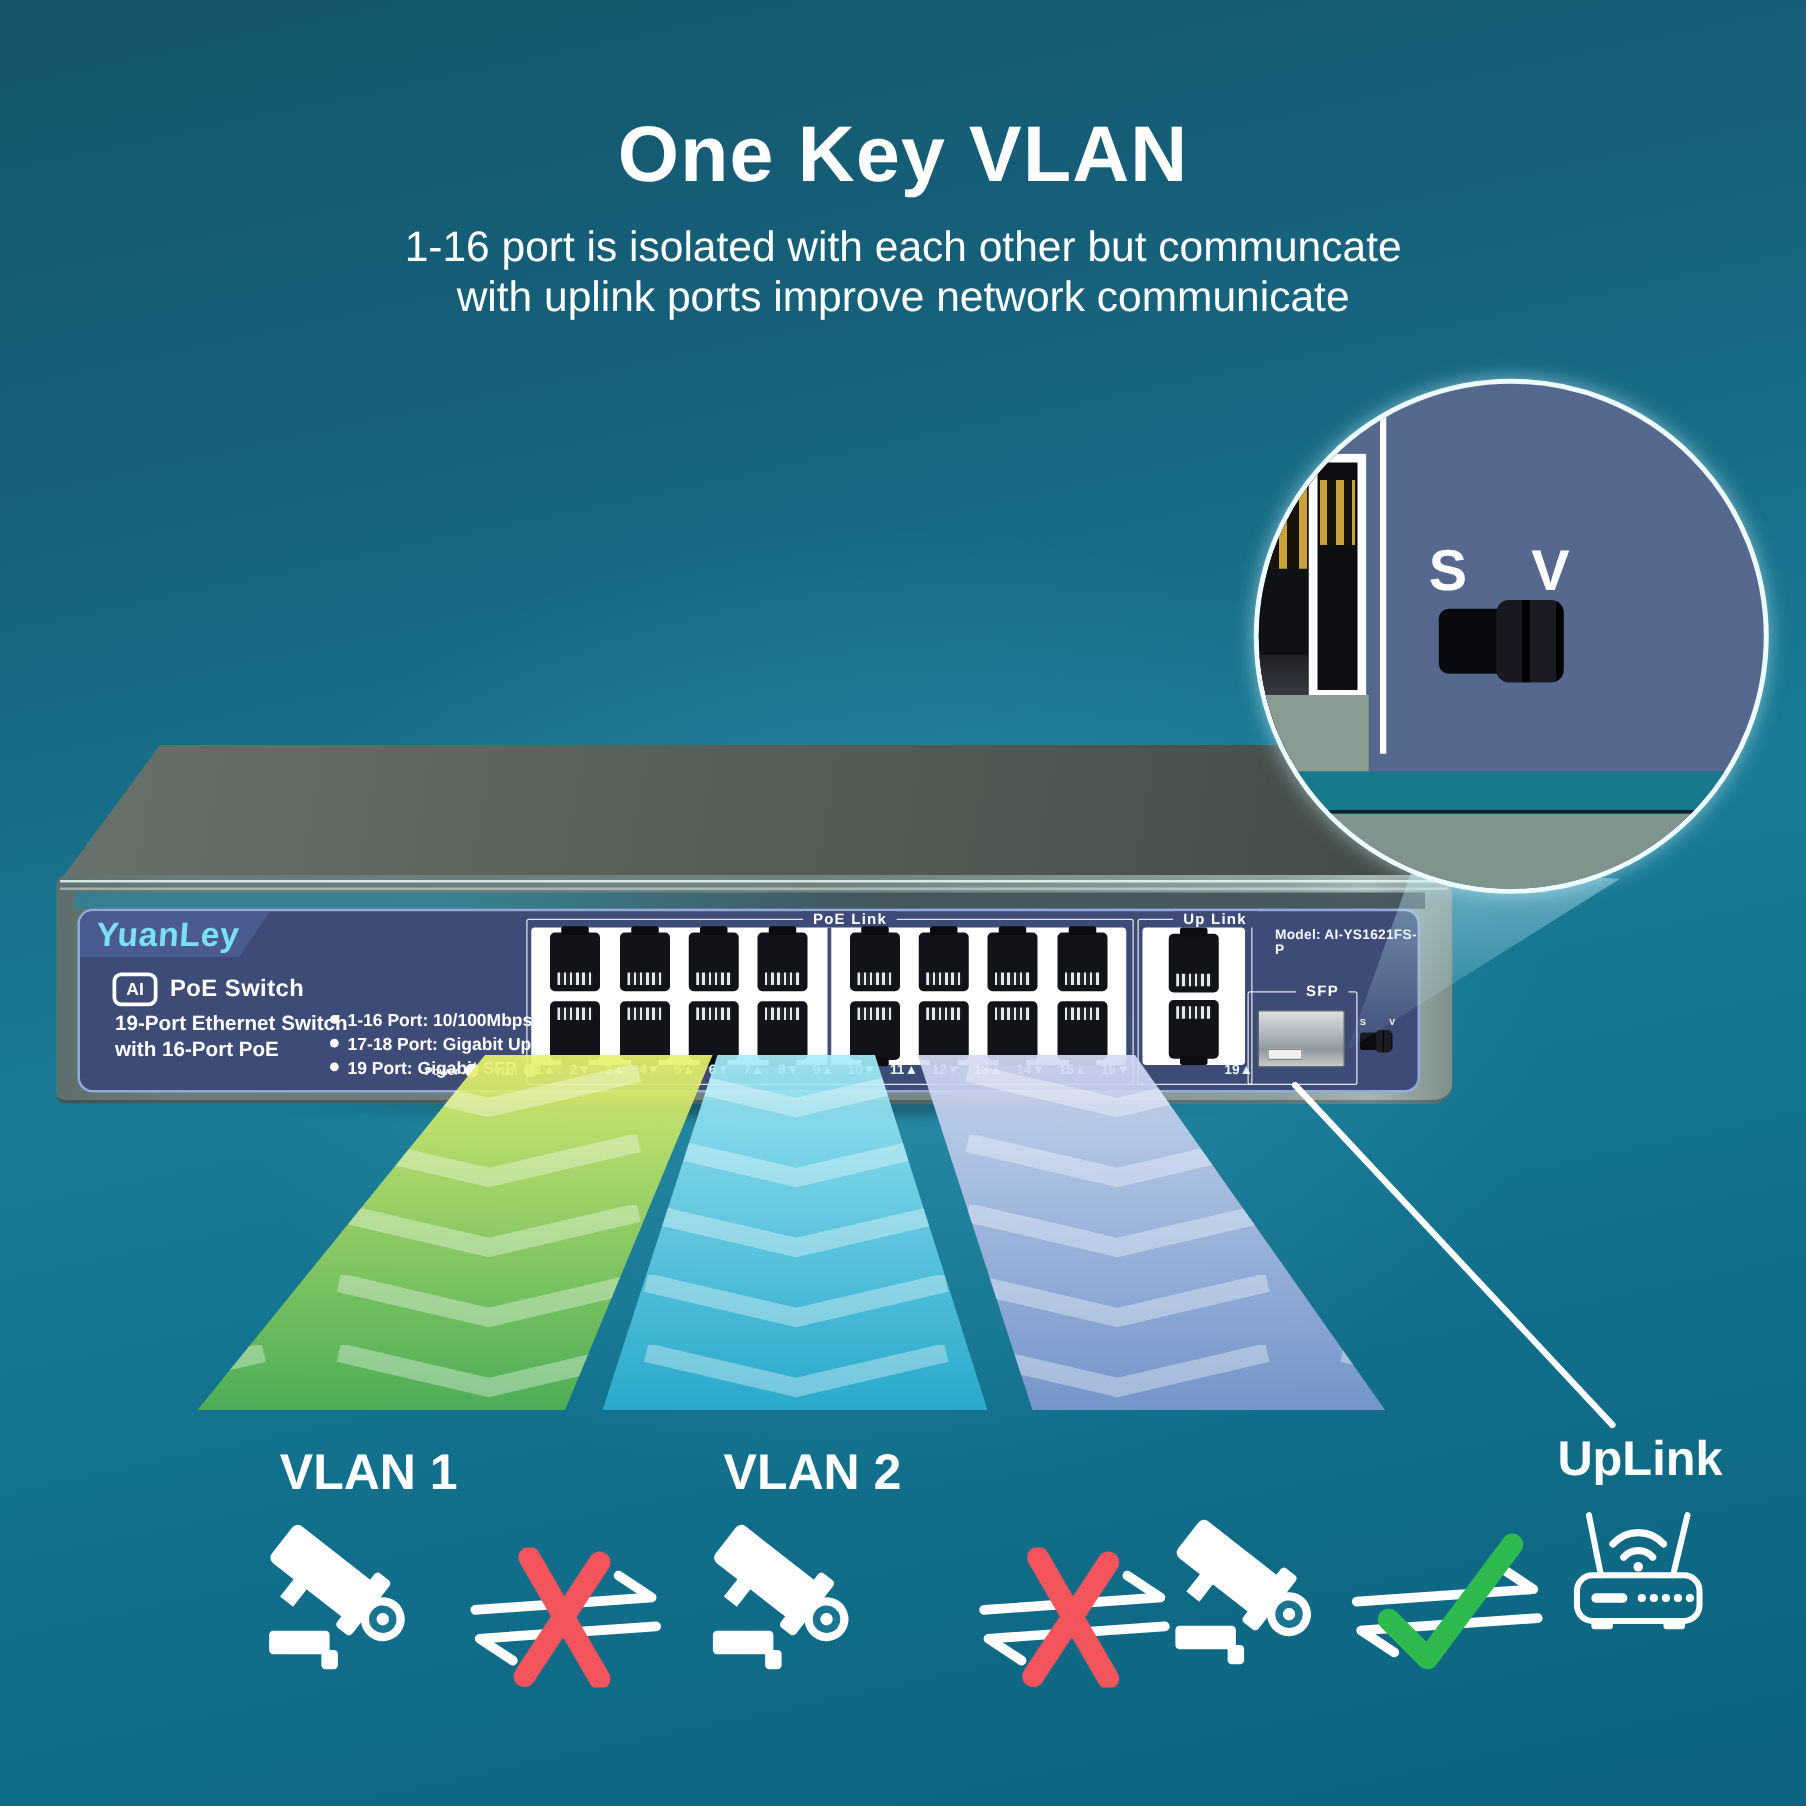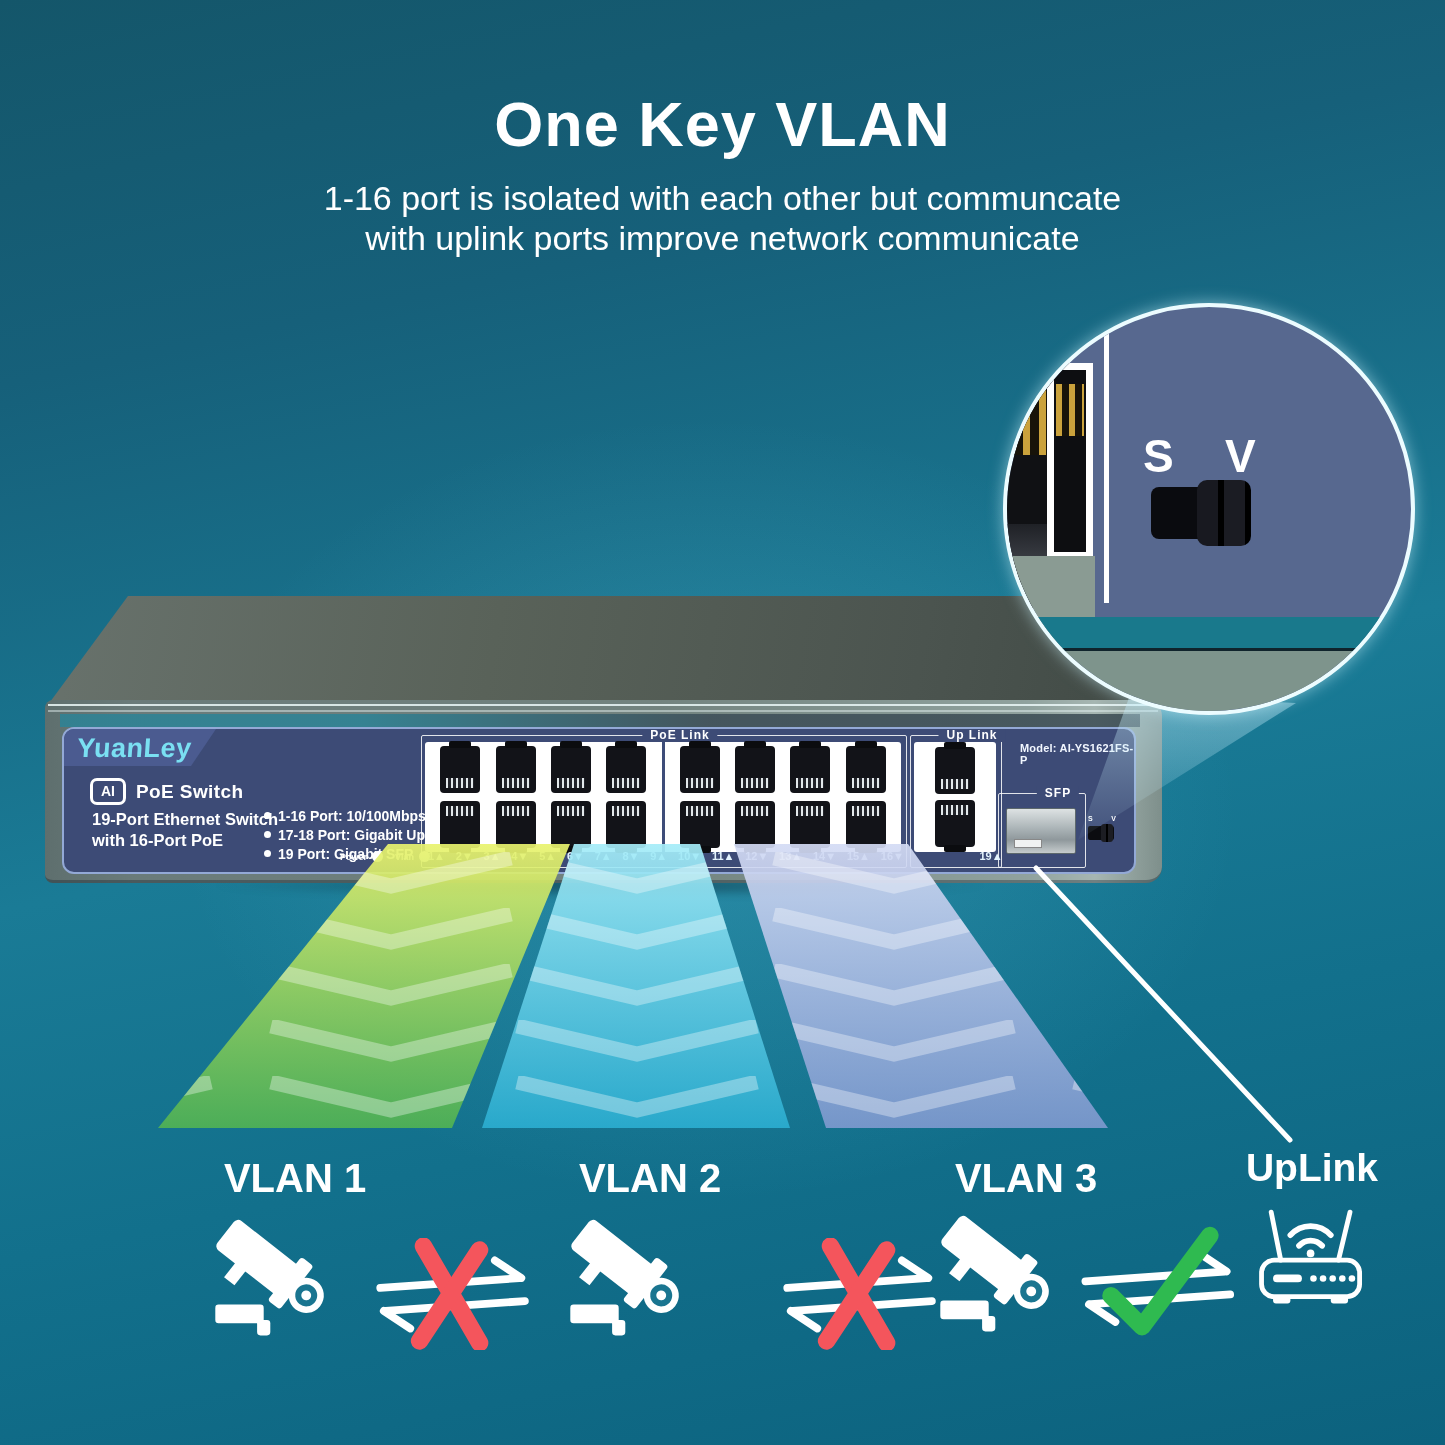--- a/index.html
+++ b/index.html
@@ -354,21 +354,20 @@
       <path d="M126 26 L152 46"></path>
       <path d="M154 70 H10"></path>
       <path d="M34 90 L8 70"></path>
     </g>
     <g stroke="#f4555c" stroke-width="18" stroke-linecap="round">
       <path d="M50 8 L108 108"></path>
       <path d="M108 12 L46 106"></path>
     </g>
   </svg>
 
-  <div class="abs vlan-label" style="left:926px;top:1156px">VLAN 3</div>
   <svg class="abs" style="left:930px;top:1206px" width="135" height="132" viewBox="0 0 120 120">
     <g fill="#fff" transform="rotate(38 60 60)">
       <rect x="2" y="38" width="74" height="34" rx="5"></rect>
       <rect x="70" y="30" width="14" height="50" rx="3"></rect>
       <circle cx="95" cy="55" r="16"></circle>
       <circle cx="95" cy="55" r="10" fill="#1a7590"></circle>
       <circle cx="95" cy="55" r="4.5" fill="#fff"></circle>
       <rect x="26" y="68" width="12" height="20"></rect>
     </g>
     <rect x="8" y="86" width="44" height="17" rx="3" fill="#fff"></rect>

